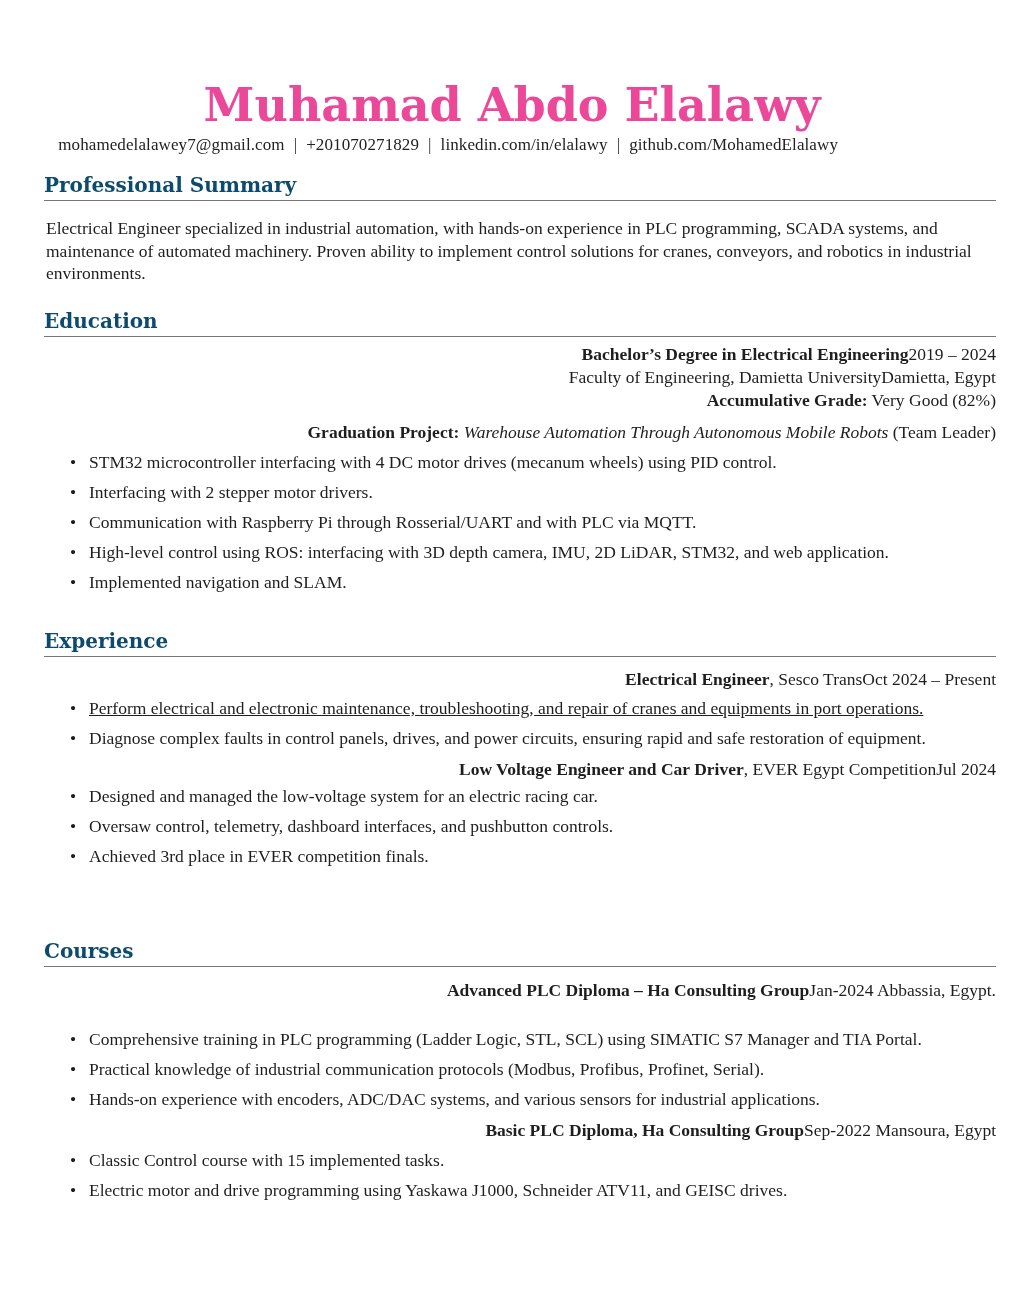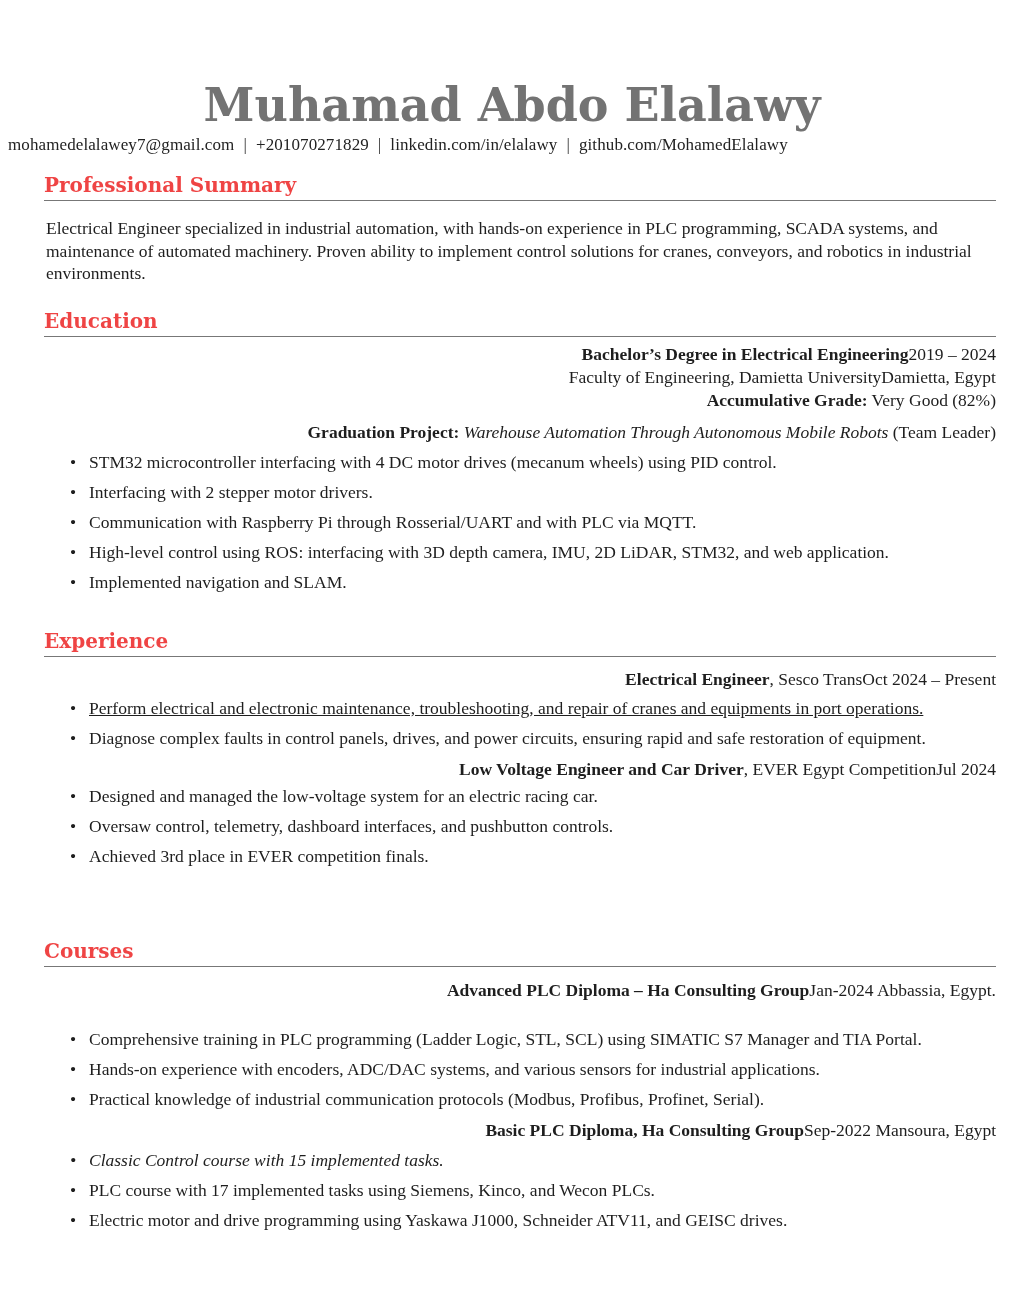--- a/index.html
+++ b/index.html
@@ -5,34 +5,34 @@
   html, body { margin: 0; padding: 0; background: #ffffff; }
   body {
     width: 1024px; height: 1307px; overflow: hidden;
     font-family: "DejaVu Serif", "Liberation Serif", serif;
     color: #1a1a1a;
     position: relative;
   }
   .name {
     position: absolute; left: 0; width: 1024px; top: 44px;
     text-align: center; font-weight: bold; font-size: 46px; line-height: 60px;
-    color: #737373;
+    color: #ec4899;
     font-family: "DejaVu Serif", serif;
   }
   .contact {
-    position: absolute; left: 8px; width: 838px; top: 134px;
-    text-align: left; font-size: 17px; line-height: 22px; color: #222;
+    position: absolute; left: 0; width: 838px; top: 134px;
+    text-align: right; font-size: 17px; line-height: 22px; color: #222;
     font-family: "Liberation Serif", serif; letter-spacing: 0.1px;
   }
   .contact .sep { margin: 0 9px; color: #333; }
   .contact a { color: #222; text-decoration: none; }
   .section { position: absolute; left: 44px; width: 952px; }
   .sec-title {
     font-family: "DejaVu Serif", serif; font-size: 20px; line-height: 26px;
-    font-weight: normal; color: #ef4444; margin: 0; padding-bottom: 2px;
+    font-weight: normal; color: #0c4a6e; margin: 0; padding-bottom: 2px;
     border-bottom: 1.5px solid #777; font-weight: 600;
   }
   .sec-body { padding-left: 2px; font-family: "Liberation Serif", serif; font-size: 17.5px; color: #1e1e1e; }
   .para { line-height: 22.5px; margin-top: 16px; }
   .row { display: flex; justify-content: flex-end; line-height: 23px; }
   .b { font-weight: bold; }
   .i { font-style: italic; }
   ul { margin: 0; padding-left: 43px; list-style: none; }
   li { position: relative; line-height: 23px; margin-top: 7px; }
   li::before { content: "\2022"; position: absolute; left: -19px; top: 0; }
@@ -104,26 +104,25 @@
 
 <div class="section" style="top:938px;">
   <h2 class="sec-title">Courses</h2>
   <div class="sec-body" style="margin-top:12px;">
     <div class="row">
       <span class="b">Advanced PLC Diploma – Ha Consulting Group</span>
       <span>Jan-2024 Abbassia, Egypt.</span>
     </div>
     <ul>
       <li style="margin-top:26px;">Comprehensive training in PLC programming (Ladder Logic, STL, SCL) using SIMATIC S7 Manager and TIA Portal.</li>
+      <li>Practical knowledge of industrial communication protocols (Modbus, Profibus, Profinet, Serial).</li>
       <li>Hands-on experience with encoders, ADC/DAC systems, and various sensors for industrial applications.</li>
-      <li>Practical knowledge of industrial communication protocols (Modbus, Profibus, Profinet, Serial).</li>
     </ul>
     <div class="row" style="margin-top:8px;">
       <span class="b">Basic PLC Diploma, Ha Consulting Group</span>
       <span>Sep-2022 Mansoura, Egypt</span>
     </div>
     <ul>
-      <li style="font-style:italic;">Classic Control course with 15 implemented tasks.</li>
-      <li>PLC course with 17 implemented tasks using Siemens, Kinco, and Wecon PLCs.</li>
+      <li style="">Classic Control course with 15 implemented tasks.</li>
       <li>Electric motor and drive programming using Yaskawa J1000, Schneider ATV11, and GEISC drives.</li>
     </ul>
   </div>
 </div>
 
 </body></html>

